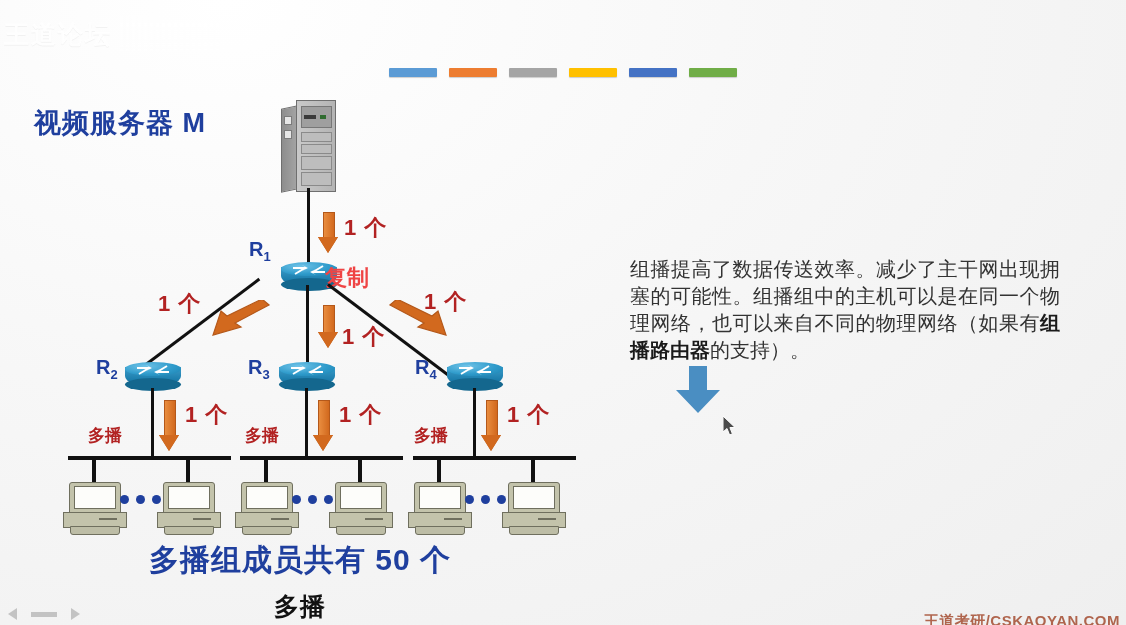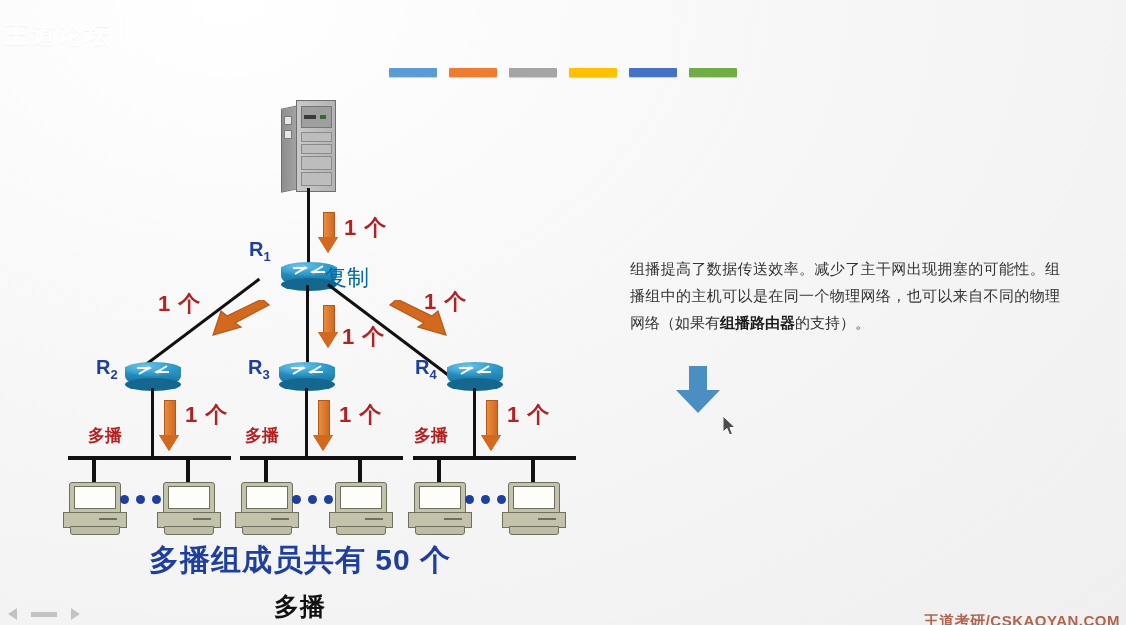--- a/index.html
+++ b/index.html
@@ -89,21 +89,21 @@
     border-top:16px solid #d2691e;filter:drop-shadow(0 0 0 #b4581a);}
   .arrow-diag{position:absolute;width:62px;height:30px;}
   .arrow-diag svg{display:block;}
 
   
   .bluearrow{position:absolute;left:675px;top:366px;width:46px;height:48px;}
 
   
   .cnt{position:absolute;font-size:22px;font-weight:bold;color:#b22222;
        white-space:nowrap;letter-spacing:1px;}
-  .copy-lbl{position:absolute;font-size:22px;font-weight:normal;color:#0369a1;}
+  .copy-lbl{position:absolute;font-size:22px;font-weight:bold;color:#ef4444;}
   .rname{position:absolute;font-size:20px;font-weight:bold;color:#1f3f9e;}
   .rname sub{font-size:13px;}
   .mcast{position:absolute;font-size:17px;font-weight:bold;color:#b22222;}
 
   
   .pc{position:absolute;width:62px;height:52px;}
   .pc .mon{position:absolute;left:6px;top:0;width:50px;height:30px;
     background:#c3c3ab;border:1px solid #6f6f5e;border-radius:3px 3px 0 0;}
   .pc .scr{position:absolute;left:11px;top:4px;width:40px;height:21px;
     background:#fdfdfa;border:1px solid #6f6f5e;}
@@ -113,21 +113,21 @@
   .pc .foot{position:absolute;left:7px;top:44px;width:48px;height:7px;
     background:#bdbda6;border:1px solid #6f6f5e;border-radius:0 0 3px 3px;}
   .pc-stem{position:absolute;width:4px;background:#111;}
   .dots{position:absolute;display:flex;gap:7px;}
   .dots b{display:block;width:9px;height:9px;border-radius:50%;background:#1f3f9e;}
 
   
   .para{
     position:absolute;left:630px;top:256px;width:430px;
     font-family:"Liberation Serif","DejaVu Serif",serif;
-    font-size:15px;line-height:27px;color:#333;text-align:justify;
+    font-size:20px;line-height:27px;color:#333;text-align:justify;
   }
   .para b{font-weight:bold;color:#1a1a1a;}
   .subtext{
     position:absolute;left:632px;top:407px;
     font-family:"Liberation Serif","DejaVu Serif",serif;
     font-size:19px;color:#333;
   }
 
   
   .cap-main{position:absolute;left:0;top:540px;width:600px;text-align:center;
@@ -159,20 +159,21 @@
 
   <div class="bars">
     <i style="background:#5B9BD5"></i>
       <i style="background:#ED7D31"></i>
       <i style="background:#A5A5A5"></i>
     <i style="background:#FFC000"></i>
       <i style="background:#4472C4"></i>
       <i style="background:#70AD47"></i>
   </div>
 
+  <div class="srv-label">视频服务器 M</div>
   <div class="server">
     <div class="side"></div>
     <div class="face"></div>
     <div class="top-panel"></div>
     <div class="led"></div>
       <div class="led2"></div>
     <div class="slot" style="top:16px"></div>
     <div class="slot" style="top:30px"></div>
     <div class="bay" style="top:32px"></div>
     <div class="bay" style="top:44px"></div>

